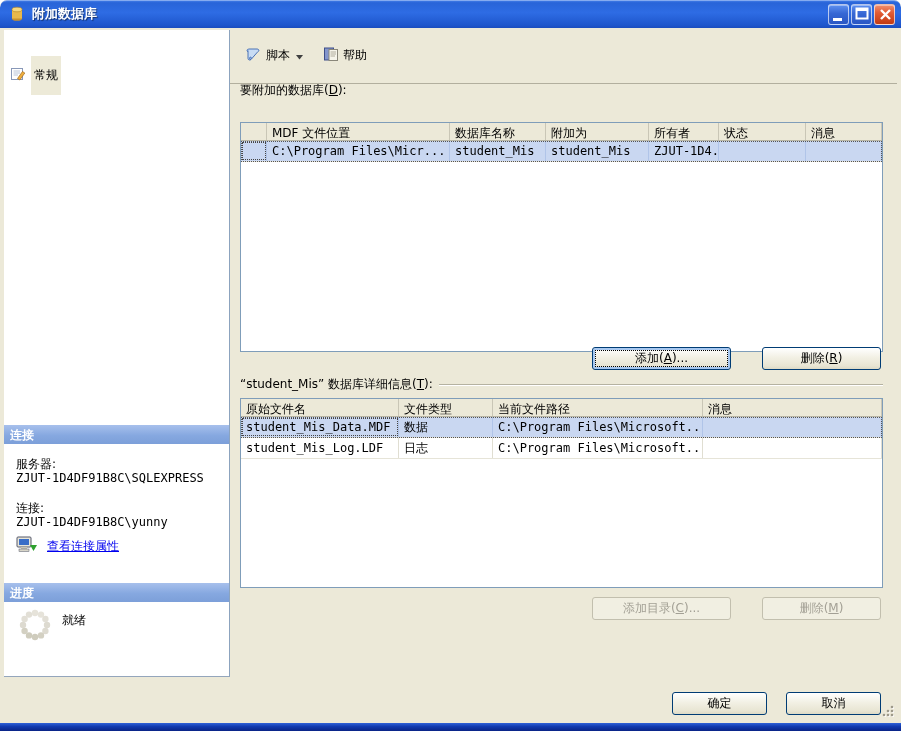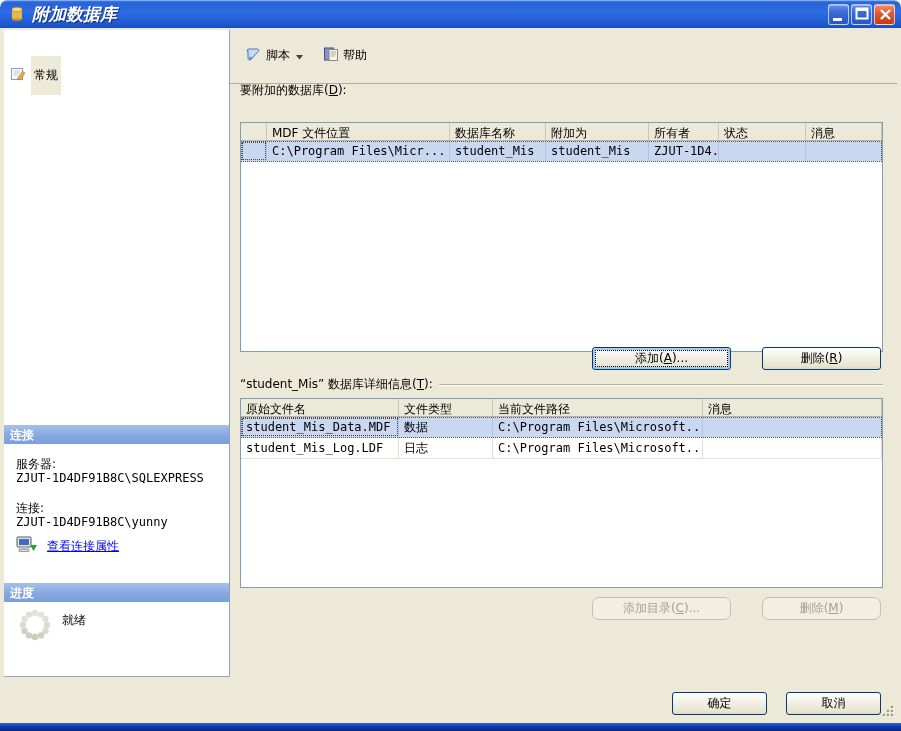--- a/index.html
+++ b/index.html
@@ -13,22 +13,22 @@
   .edge-l { left:0; top:28; bottom:0; width:4px; background:linear-gradient(90deg,#17359E,#3A74E8 45%,#2257CE); }
   .edge-r { right:0; top:28; bottom:0; width:4px; background:linear-gradient(90deg,#2257CE,#3A74E8 55%,#17359E); }
   .edge-b { left:0; right:0; bottom:0; height:8px; background:linear-gradient(180deg,#2F62D8 0%,#1139AE 45%,#0A2486 100%); }
 
   
   .titlebar { position:absolute; left:0; top:0; width:901px; height:28px;
     background:linear-gradient(180deg,#4A84EC 0%,#2964D8 10%,#2E6CE4 45%,#1E56CC 90%,#1A4DBE 100%);
     display:flex; align-items:center; padding:0 6px; border-radius:7px 7px 0 0;
     box-shadow:inset 0 1px 0 rgba(255,255,255,.35); }
   .title-icon { width:18px; height:18px; margin:0 6px 0 2px; flex:none; }
-  .title-text { color:#fff; font-weight:bold; font-size:17px;
-    text-shadow:1px 1px 1px rgba(0,0,0,.5); flex:1;font-style:italic; }
+  .title-text { color:#fff; font-weight:bold; font-size:13px;
+    text-shadow:1px 1px 1px rgba(0,0,0,.5); flex:1; }
   .win-buttons { display:flex; gap:2px; }
   .winbtn { width:21px; height:21px; border:1px solid rgba(255,255,255,.65); border-radius:3px;
     display:flex; align-items:center; justify-content:center; cursor:default;
     background:linear-gradient(180deg,#5E90F0 0%,#3667D4 45%,#2A57C4 100%);
     box-shadow:inset 0 1px 0 rgba(255,255,255,.4); }
   .winbtn.close { background:linear-gradient(180deg,#F09070 0%,#E25C35 40%,#C23A12 100%); }
 
   
   .sidebar { position:absolute; left:4px; top:30px; width:226px; height:647px;
     background:#fff; border-right:1px solid #8CA3BE; border-bottom:1px solid #94A6BC; z-index:2; }
@@ -79,21 +79,21 @@
     border:1px solid #5A7EDC; border-radius:3px; background:linear-gradient(180deg,#FDFDFB,#EDEBE0);
     font-family:"DejaVu Sans Mono",monospace; cursor:pointer; }
 
   
   .xpbtn { position:absolute; height:23px; border:1px solid #003C74; border-radius:3px;
     background:linear-gradient(180deg,#FFFFFF 0%,#F2F0E4 45%,#E8E5D3 85%,#DDDAC6 100%);
     font-size:12px; text-align:center; line-height:21px; cursor:pointer;
     font-family:"DejaVu Sans","Liberation Sans",sans-serif; }
   .xpbtn.focused { box-shadow:inset 0 0 0 2px #A8C8F0; }
   .xpbtn.focused::after { content:""; position:absolute; inset:3px; outline:1px dotted #000; }
-  .xpbtn.disabled { color:#A3A095; border-color:#C2BFAE; background:#F1EFE2; cursor:default;border-radius:7px; }
+  .xpbtn.disabled { color:#A3A095; border-color:#C2BFAE; background:#F1EFE2; cursor:default; }
   .btn-add   { left:592px; top:347px; width:139px; }
   .btn-del1  { left:762px; top:347px; width:119px; }
   .btn-addc  { left:592px; top:597px; width:139px; }
   .btn-del2  { left:762px; top:597px; width:119px; }
   .btn-ok    { left:672px; top:692px; width:95px; }
   .btn-cancel{ left:786px; top:692px; width:95px; }
 
   .grip { position:absolute; right:6px; bottom:10px; }
   u { text-decoration:underline; }
 </style>

